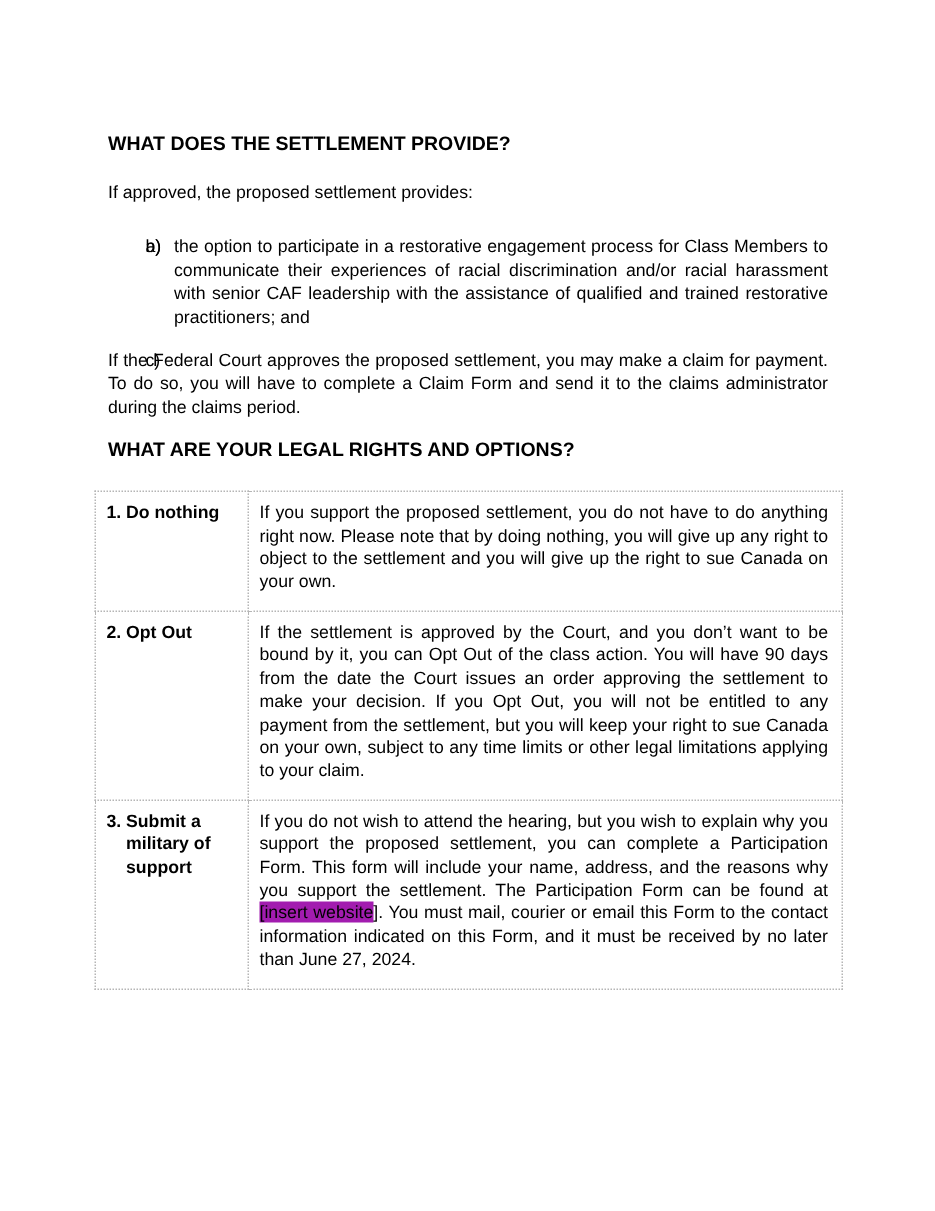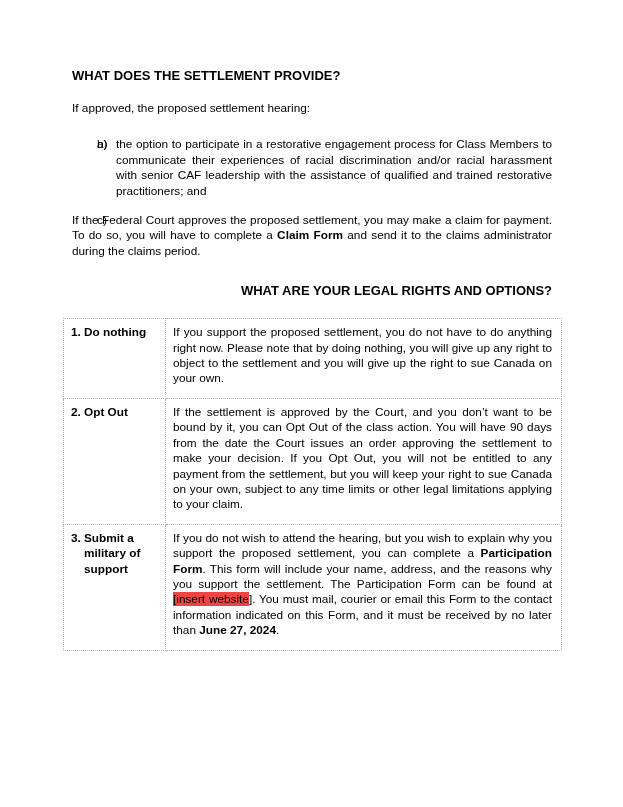--- a/index.html
+++ b/index.html
@@ -13,30 +13,30 @@
   .page {
     position: relative;
     width: 623px;
     height: 807px;
     box-sizing: border-box;
     background: #ffffff;
     color: #000000;
     font-family: "Liberation Sans", sans-serif;
     font-size: 11.8px;
     line-height: 15.4px;
-    padding: 68px 71px 0 72px;
+    padding: 88px 71px 0 72px;
   }
   .heading {
     font-size: 13px;
     line-height: 15px;
     font-weight: bold;
     margin: 0;
   }
   .h1 { margin-bottom: 18px; }
-  .h2 { margin-top: 24px; margin-bottom: 0; text-align: right; }
+  .h2 { margin-top: 13px; margin-bottom: 0; }
   .intro {
     margin: 0 0 21px 0;
   }
   .list-item {
     position: relative;
     padding-left: 44px;
     text-align: justify;
     margin: 0 0 14px 0;
   }
   .list-label {
@@ -76,35 +76,35 @@
     padding-left: 13px;
   }
   .opt-num {
     position: absolute;
     left: 0;
     top: 0;
   }
   .row-1 td { height: 74px; }
   .row-2 td { height: 125px; }
   .row-3 td { height: 101px; }
-  b { font-weight: bold; }
+  b { font-weight: normal; }
   mark {
-    background: #ef4444;
+    background: #a21caf;
     color: #000000;
     padding: 0;
   }
 </style>
 </head>
 <body>
 
 <div class="page">
 
   <h2 class="heading h1">WHAT DOES THE SETTLEMENT PROVIDE?</h2>
 
-  <p class="intro">If approved, the proposed settlement hearing:</p>
+  <p class="intro">If approved, the proposed settlement provides:</p>
 
   <div class="list-item">
     <span class="list-label">a)</span>
   </div>
 
   <div class="list-item">
     <span class="list-label">b)</span>
     <span>the option to participate in a restorative engagement process for Class Members to communicate their experiences of racial discrimination and/or racial harassment with senior CAF leadership with the assistance of qualified and trained restorative practitioners; and</span>
   </div>
 

